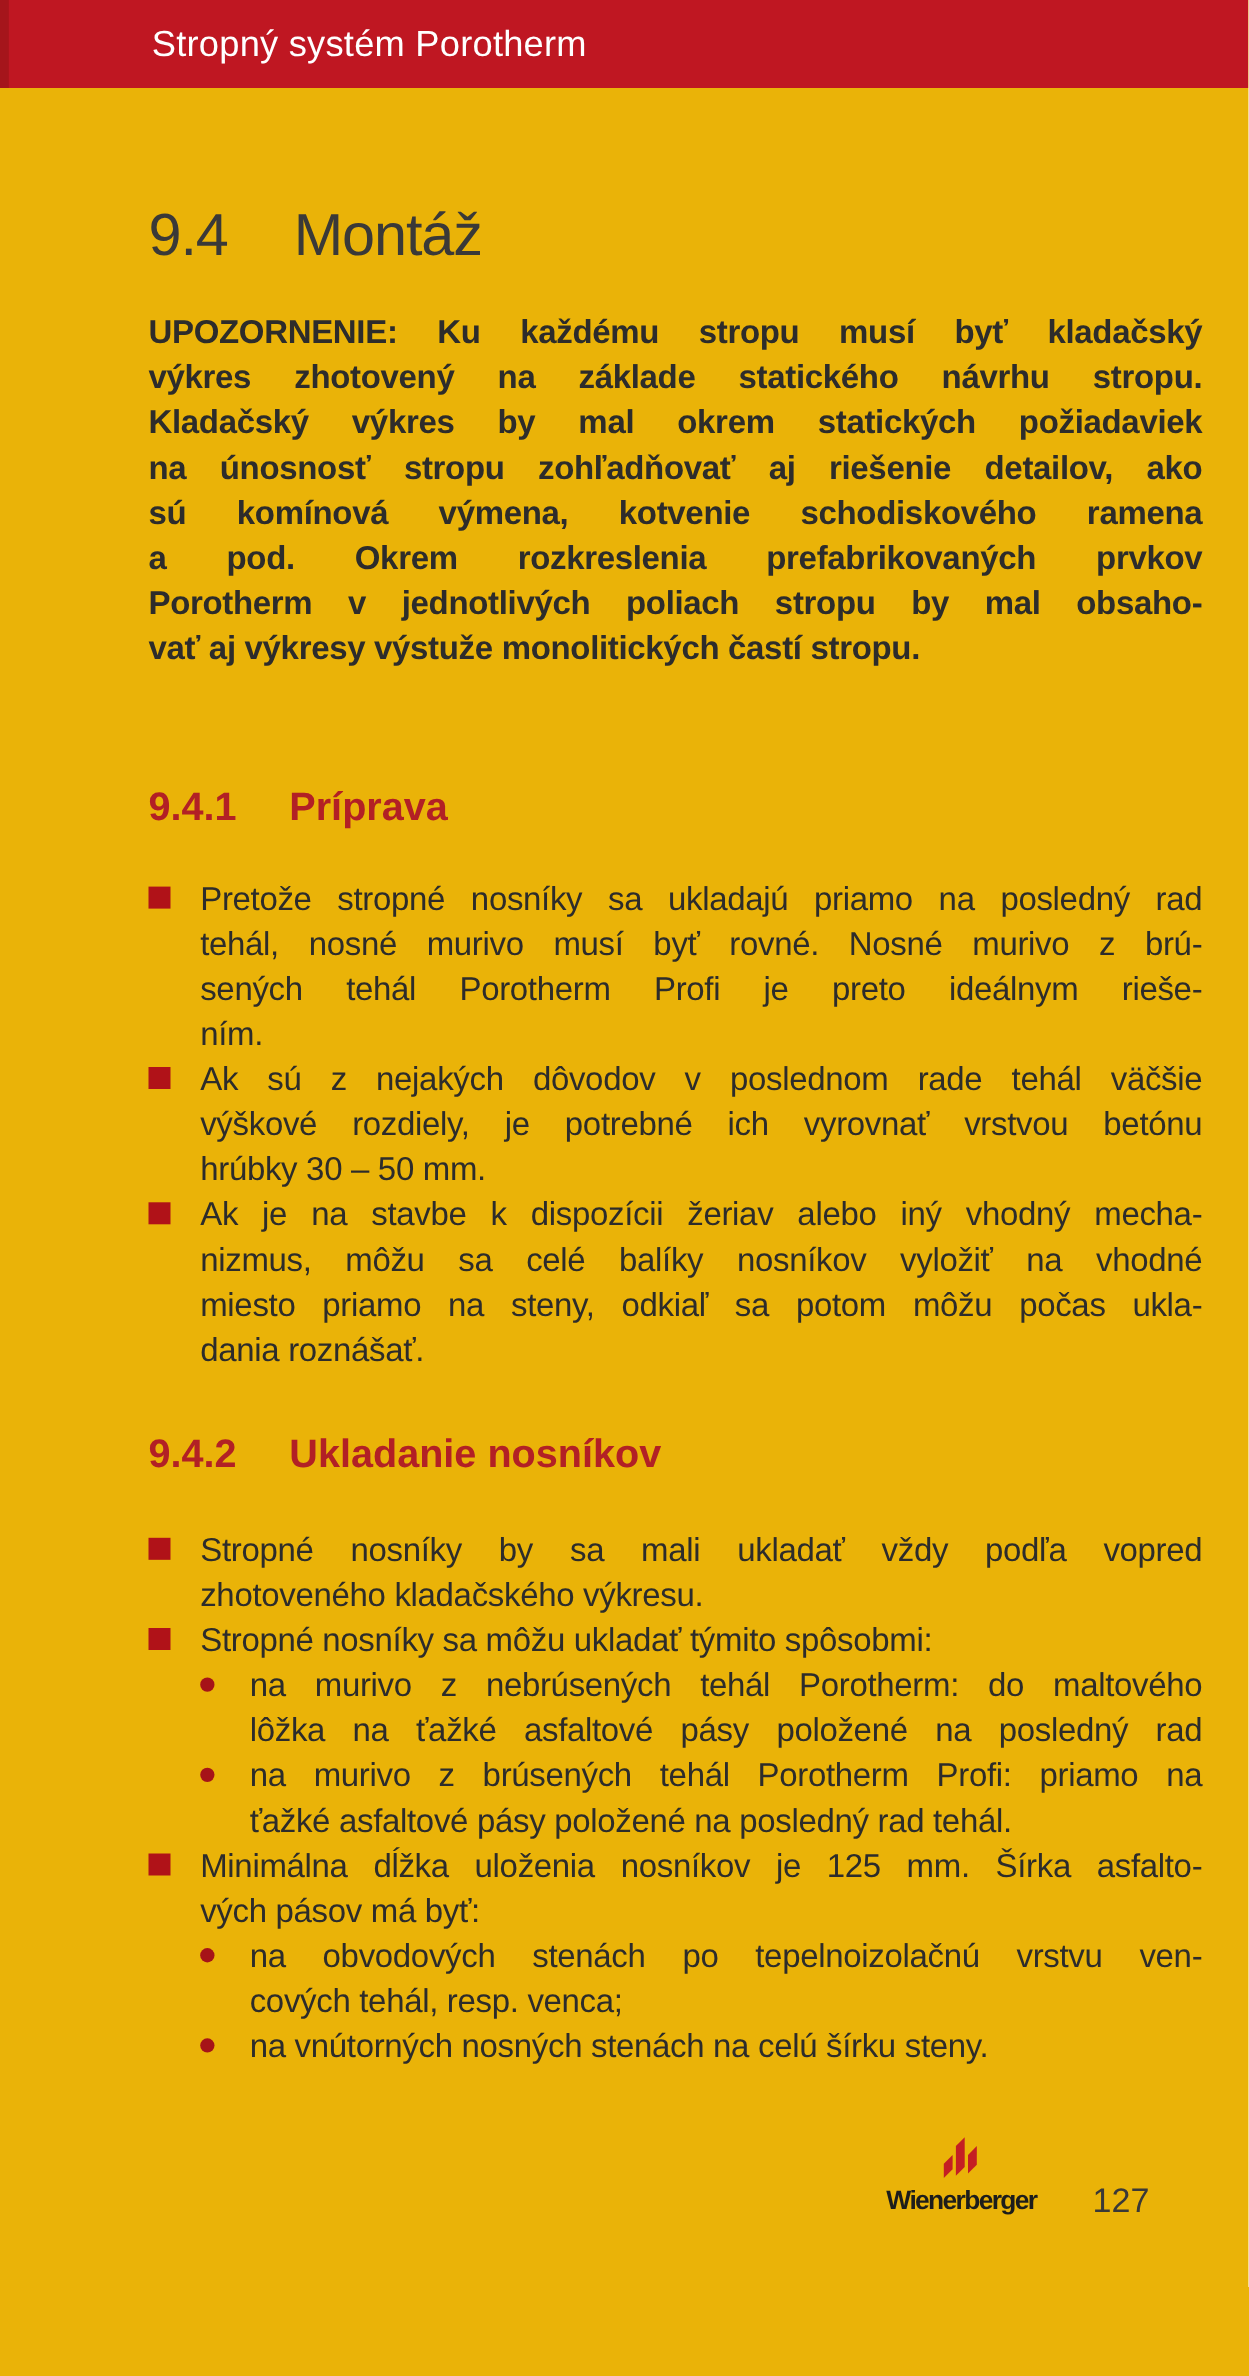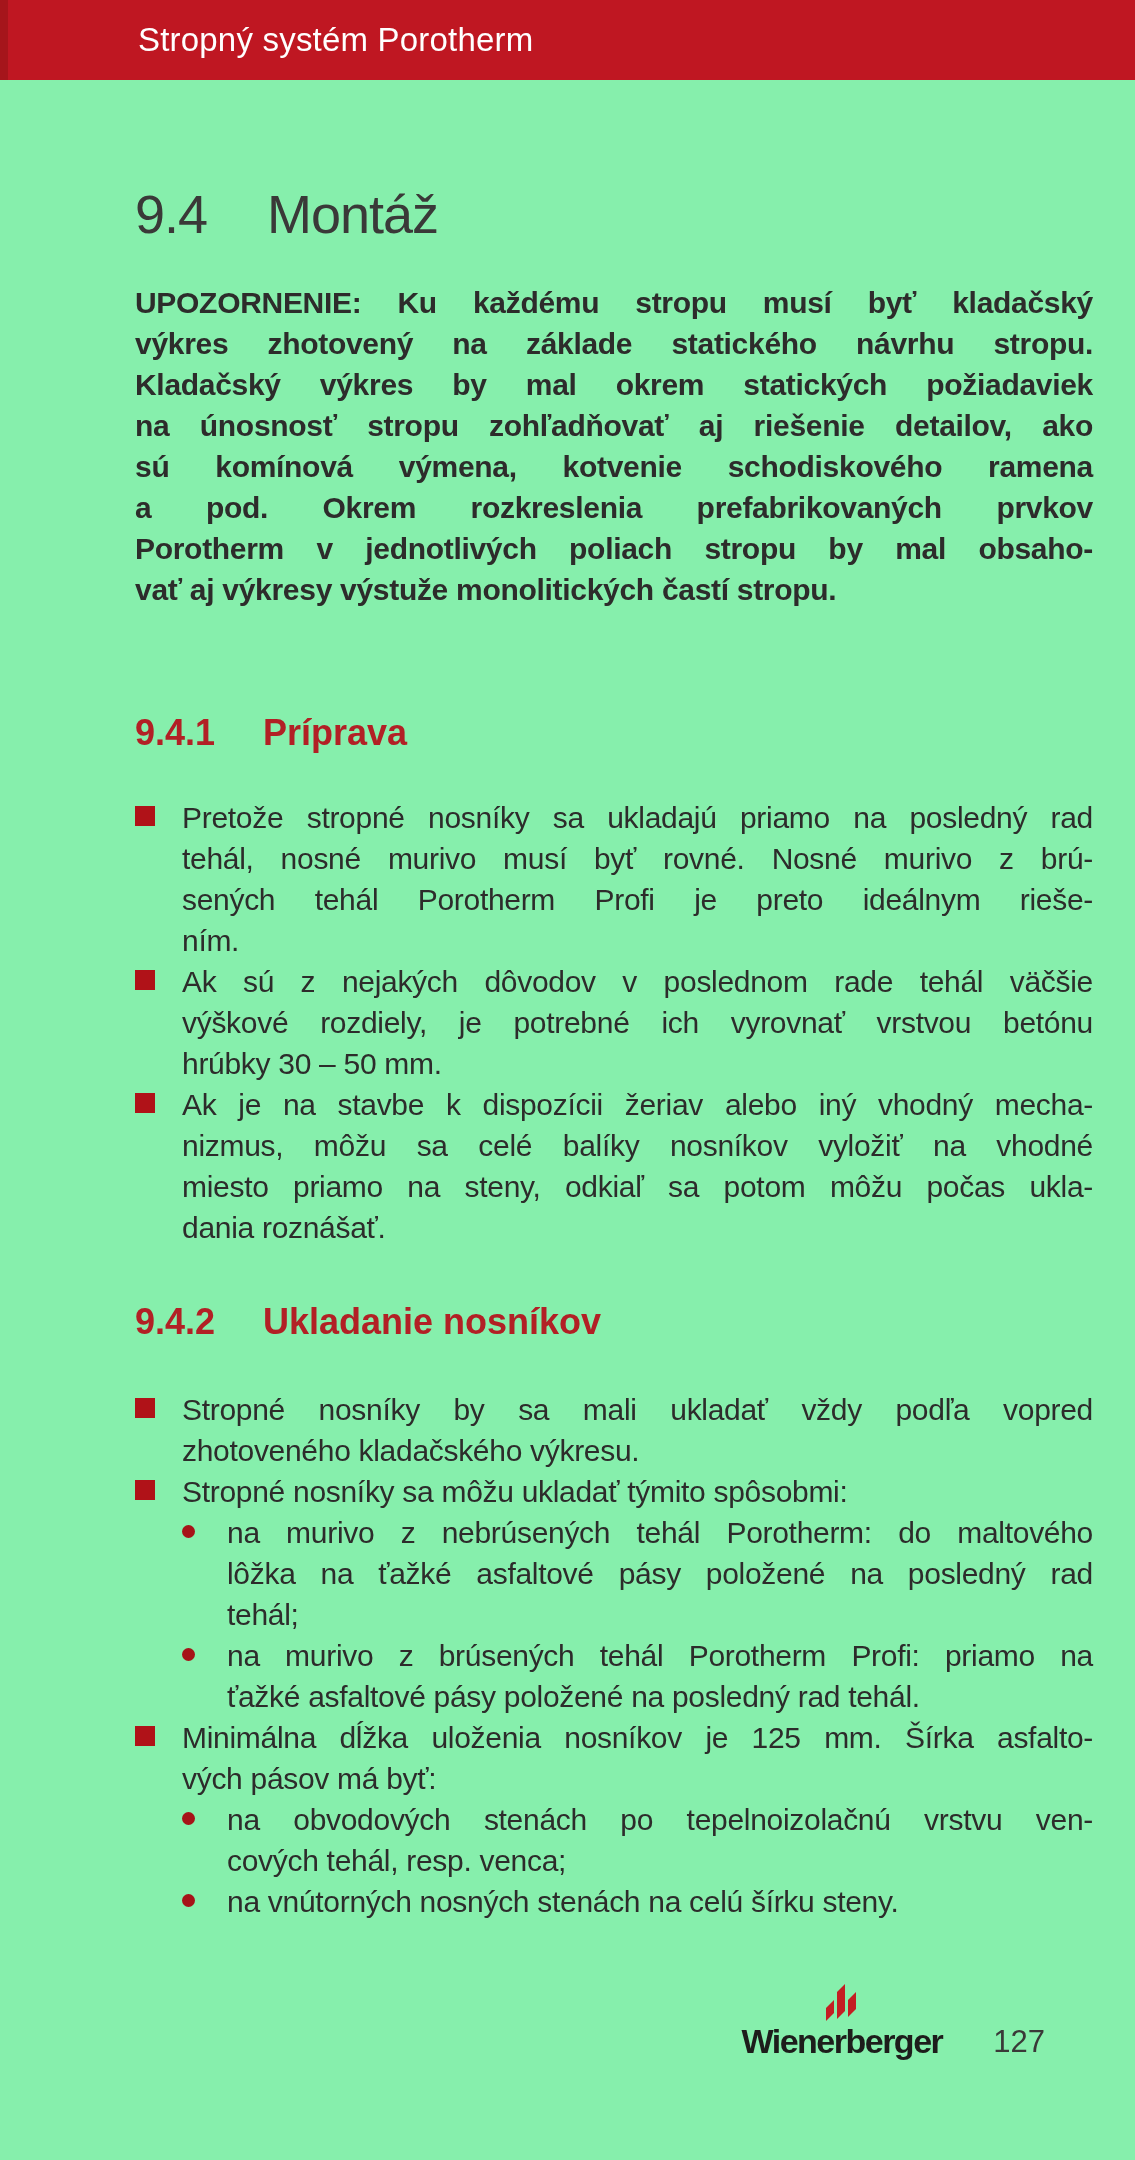--- a/index.html
+++ b/index.html
@@ -1,17 +1,17 @@
 <!DOCTYPE html>
 <html><head>
 <meta charset="utf-8">
 <style>
   html,body{margin:0;padding:0;background:#ffffff;}
   .page{
-    position:relative;width:1135px;height:2160px;background:#86efac;
+    position:relative;width:1135px;height:2160px;background:#eab308;
     font-family:"Liberation Sans","DejaVu Sans",sans-serif;
     color:#2d2c2b;overflow:hidden;
   }
   
   .header{height:80px;background:#bf1722;position:relative;}
   .header .edge{position:absolute;left:0;top:0;width:8px;height:80px;background:#a5151b;}
   .header-title{
     position:absolute;left:138px;top:0;line-height:80px;
     color:#ffffff;font-size:33px;font-weight:400;letter-spacing:0.2px;
   }
@@ -39,21 +39,21 @@
   .item.l2{margin-left:47px;}
   .marker-sq{flex:0 0 20px;width:20px;height:20px;background:#b01218;margin-top:9px;}
   .item.l1 .item-text{margin-left:27px;flex:1 1 auto;}
   .marker-dot{flex:0 0 13px;width:13px;height:13px;border-radius:50%;background:#a61318;margin-top:13px;}
   .item.l2 .item-text{margin-left:32px;flex:1 1 auto;}
   
   .footer{margin-top:60px;height:75px;display:flex;justify-content:flex-end;
           align-items:flex-end;padding-right:90px;gap:51px;}
   .brand{display:flex;flex-direction:column;align-items:center;}
   .brand svg{display:block;margin-bottom:3px;}
-  .wordmark{font-size:34px;font-weight:bold;color:#1d1d1b;letter-spacing:-1.5px;line-height:31px;}
+  .wordmark{font-size:24px;font-weight:bold;color:#1d1d1b;letter-spacing:-1.5px;line-height:31px;}
   .pagenum{font-size:31px;color:#3a3938;line-height:31px;}
 </style>
 </head>
 <body>
 
 <div class="page">
 
   <div class="header">
     <div class="edge"></div>
     <div class="header-title">Stropný systém Porotherm</div>
@@ -123,21 +123,20 @@
           <span class="marker-sq"></span>
           <div class="item-text">
             <div class="jline last"><span>Stropné nosníky sa môžu ukladať týmito spôsobmi:</span></div>
           </div>
         </div>
         <div class="item l2">
           <span class="marker-dot"></span>
           <div class="item-text">
             <div class="jline"><span>na murivo z nebrúsených tehál Porotherm: do maltového</span></div>
             <div class="jline"><span>lôžka na ťažké asfaltové pásy položené na posledný rad</span></div>
-            <div class="jline last"><span>tehál;</span></div>
           </div>
         </div>
         <div class="item l2">
           <span class="marker-dot"></span>
           <div class="item-text">
             <div class="jline"><span>na murivo z brúsených tehál Porotherm Profi: priamo na</span></div>
             <div class="jline last"><span>ťažké asfaltové pásy položené na posledný rad tehál.</span></div>
           </div>
         </div>
         <div class="item l1">

